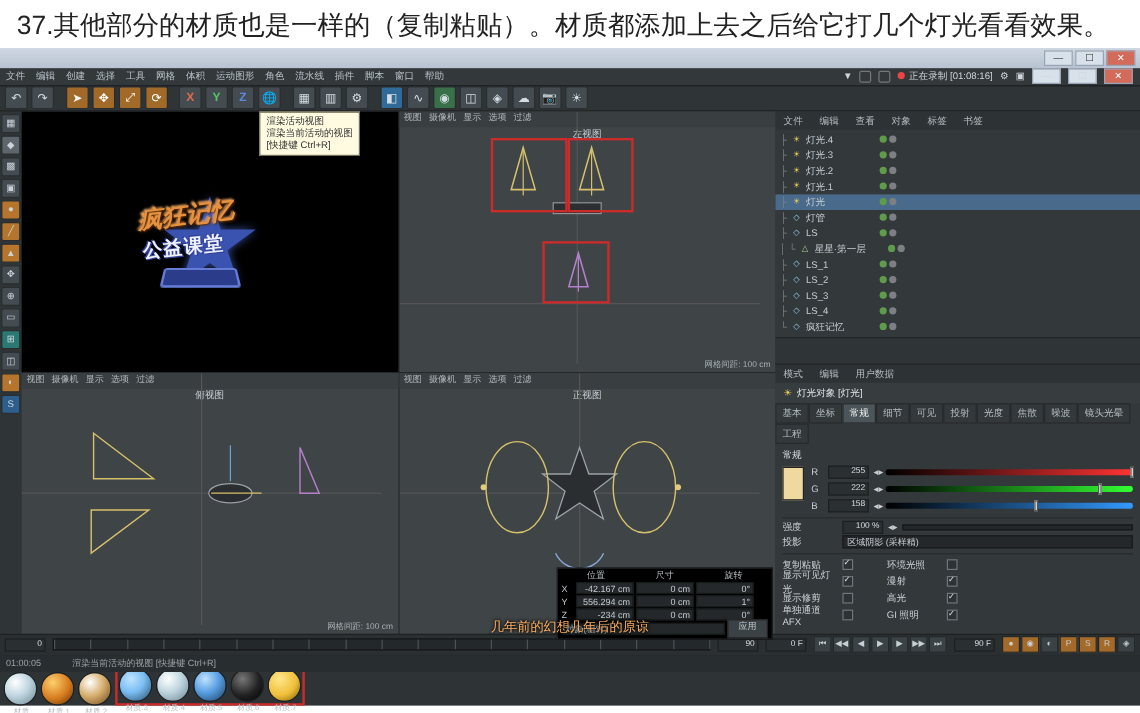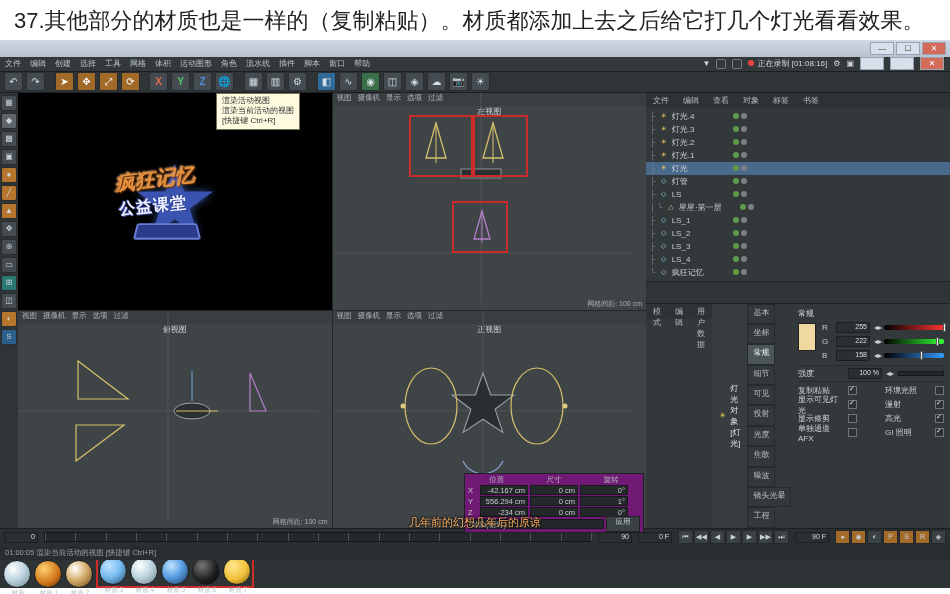--- a/index.html
+++ b/index.html
@@ -53,21 +53,21 @@
   .obj-row .tree { color: #7c848a; font-size:8px; }
   .obj-row .ico { width: 10px; height: 10px; display:inline-flex; align-items:center; justify-content:center; font-size:7px; }
   .obj-row .sun { color:#e8c95a;}
   .obj-row .null { color:#8fc8e4; }
   .obj-row .poly { color:#a2d28d; }
   .obj-row .nm { flex: 0 0 56px; }
   .obj-dots { display:flex; gap:2px; margin-left:2px; }
   .obj-dots i { width:6px; height:6px; border-radius:50%; background:#5e9c4a; display:inline-block;}
   .obj-dots i.off { background:#7c8084; }
   .search-panel { flex: 0 0 22px; background:#2f3437; border-bottom:1px solid #1e2123; }
-  .attr-panel { flex: 1; font-size: 8px; color: #c5cdd2; display:flex; flex-direction:row; }
+  .attr-panel { flex: 1; font-size: 8px; color: #c5cdd2; display:flex; flex-direction:column; }
   .attr-head { padding: 3px 7px; font-size: 8px; color: #dfe5e9; background:#373c3f; display:flex; align-items:center; gap:4px; }
   .attr-tabs { display: flex; flex-wrap: wrap; font-size: 8px; }
   .attr-tabs span { padding: 2px 5px; background: #33383b; border:1px solid #272b2d; color:#b5bdc1; }
   .attr-tabs span.active { background: #4c5559; color:#eef3f6; }
   .attr-body { padding: 4px 6px; }
   .attr-row { display: flex; align-items: center; height: 14px; gap: 4px; }
   .attr-row .lbl { width: 46px; font-size: 8px; color: #cbd2d6; }
   .swatch { width: 18px; height: 28px; background: #f0d9a0; border:1px solid #222; margin: 2px 6px 4px 0;}
   .num-field { width: 34px; height: 11px; background: #2a2f31; border: 1px solid #1c2022; font-size: 7px; color: #d8dfe3; padding: 0 2px; text-align:right; }
   .slider-r { flex:1; height:5px; background: linear-gradient(to right,#000,#f33); border-radius:2px; position:relative;}
@@ -82,27 +82,27 @@
   .tl-tick { position:absolute; top:0; bottom:0; border-left:1px solid #4b5358;}
   .tl-btns { display:flex; gap:1px;}
   .tl-btns .tb { width:15px; height:14px; background:#3b4245; border:1px solid #24282a; font-size:7px; text-align:center; line-height:12px; color:#c8d0d4;}
   .tl-btns .tb.o { background:#a36a2a; }
   .materials { height: 42px; background: #2e3336; border-top: 1px solid #1e2123; display:flex; padding:0 3px; gap:1px; }
   .mat-tabs { position:absolute; font-size:8px; color:#b1b9bd; display:flex; gap:6px; padding:1px 5px;}
   .mat-row { display:flex; gap:3px; align-items:flex-end; padding-top:12px; }
   .mat-ball { width: 28px; height: 28px; border-radius: 50%; position: relative; border:1px solid #1d2022; }
   .mat-name { position:absolute; bottom:-10px; left:0; font-size:6.5px; color:#b7bfc3; width:30px; text-align:center; overflow:hidden; white-space:nowrap;}
   .mat-redbox { border:2px solid #cc2b2b; padding:1px; display:flex; gap:3px; }
-  .coord-panel { position:absolute; right: 306px; bottom: 27px; width: 180px; height: 60px; background:#701a75; border:1px solid #1e2123; font-size:7.5px; color:#c2cace; padding:1px 3px;}
+  .coord-panel { position:absolute; right: 306px; bottom: 27px; width: 180px; height: 60px; background:#000000; border:1px solid #1e2123; font-size:7.5px; color:#c2cace; padding:1px 3px;}
   .coord-panel .hdr { display:flex; justify-content:space-around; font-size:7.5px; color:#b1b9bd; height:10px;}
   .coord-row { display:flex; gap:2px; align-items:center; height:11px;}
   .coord-row .c-lbl { width:10px;}
   .coord-row .c-val { width:48px; height:10px; background:#24282a; border:1px solid #171a1b; text-align:right; padding-right:2px;}
   .subtitle-overlay { position:absolute; bottom: 30px; left: 50%; transform:translateX(-50%); font-size:11px; color:#ffb060; text-shadow:0 0 3px #000,0 0 3px #000; z-index:5;}
-  .statusbar { position:absolute; bottom:0; left:0; right:0; height:14px; background:#282d30; font-size:7.5px; color:#9aa2a7; display:flex; align-items:center; padding:0 5px; gap:2px;}
+  .statusbar { position:absolute; bottom:0; left:0; right:0; height:14px; background:#282d30; font-size:7.5px; color:#9aa2a7; display:flex; align-items:center; padding:0 5px; gap:26px;}
   .vp svg.sketch { position:absolute; inset:0; width:100%; height:100%; }
   .render-tools { position:absolute; top:0; right:1px; width:17px; display:flex; flex-direction:column; gap:1px; padding-top:1px;}
   .render-tools .rt { width:16px; height:16px; background:#3b4144; border:1px solid #262a2c; border-radius:2px; font-size:8px; text-align:center; line-height:14px; color:#cdd5d9;}
 </style>
 </head>
 <body>
 
 <div class="instruction">37.其他部分的材质也是一样的（复制粘贴）。材质都添加上去之后给它打几个灯光看看效果。</div>
 
 <div class="app">
@@ -491,20 +491,24 @@
                   </div>
                 </div>
             </div>
           </div>
           <div class="attr-row attr-sect">
               <span class="lbl">强度</span>
               <div class="num-field">100 %</div>
               <span>◂▸</span>
               <div style="flex:1;height:5px;background:#23282a;border:1px solid #151718"></div>
             </div>
+          <div class="attr-row">
+              <span class="lbl">投影</span>
+              <div style="flex:1;height:11px;background:#24282a;border:1px solid #171a1b;font-size:7.5px;padding:0 3px">区域阴影 (采样精)</div>
+            </div>
           <div class="attr-sect">
             <div class="attr-row">
                 <span class="lbl">复制粘贴</span>
                 <span class="attr-chk on"></span>
                 <span style="width:20px"></span>
                 <span class="lbl">环境光照</span>
                 <span class="attr-chk"></span>
               </div>
             <div class="attr-row">
                 <span class="lbl">显示可见灯光</span>

